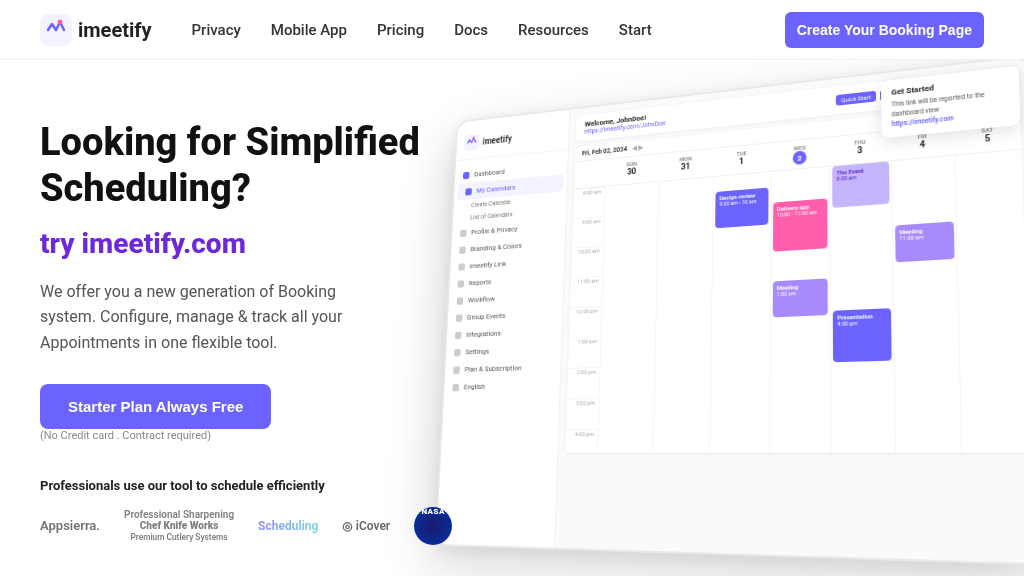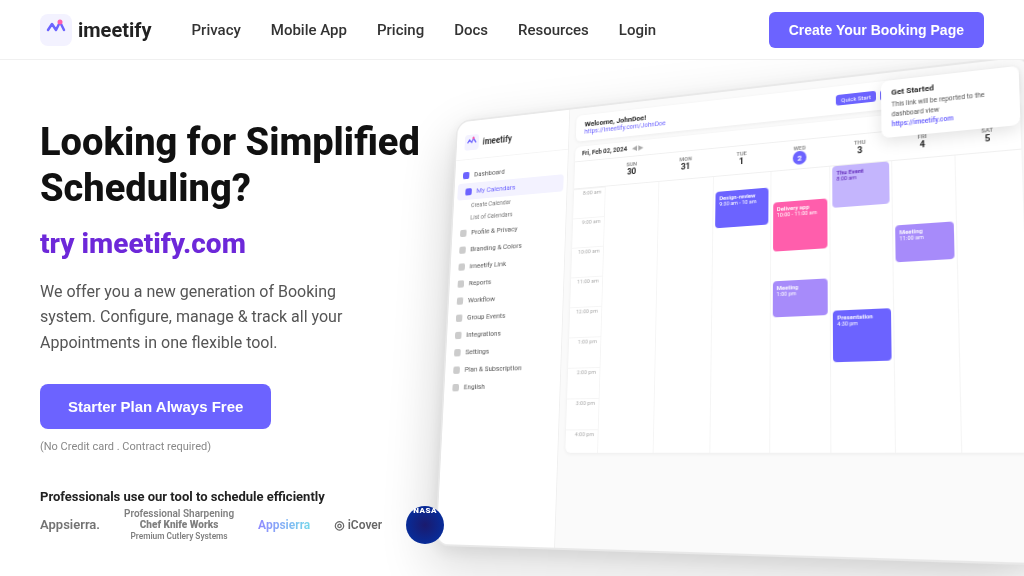--- a/index.html
+++ b/index.html
@@ -49,21 +49,21 @@
       text-decoration: none;
       color: #333;
       font-size: 15px;
       font-weight: 500;
     }
     .nav-cta {
       background: #6c63ff;
       color: #fff;
       border: none;
       border-radius: 6px;
-      padding: 10px 20px;
+      padding: 10px 12px;
       font-size: 14px;
       font-weight: 600;
       cursor: pointer;
       white-space: nowrap;
     }
 
     
     .hero {
       display: flex;
       align-items: flex-start;
@@ -101,39 +101,39 @@
     .cta-btn {
       background: #6c63ff;
       color: #fff;
       border: none;
       border-radius: 8px;
       padding: 14px 28px;
       font-size: 15px;
       font-weight: 600;
       cursor: pointer;
       display: block;
-      margin-bottom: 11px;
+      margin-bottom: 0;
     }
     .cta-note {
       font-size: 11px;
       color: #888;
     }
 
     
     .brands-section {
       position: absolute;
       bottom: 30px;
       left: 40px;
       z-index: 2;
     }
     .brands-title {
       font-size: 13px;
       font-weight: 700;
       color: #222;
-      margin-bottom: 2px;
+      margin-bottom: 14px;
     }
     .brands-row {
       display: flex;
       align-items: center;
       gap: 24px;
     }
     .brand-item {
       font-size: 13px;
       color: #444;
       font-weight: 600;
@@ -418,42 +418,42 @@
       <circle cx="20" cy="8" r="2.5" fill="#ff5eac"></circle>
     </svg>
     <span class="logo-text">imeetify</span>
   </a>
   <ul class="nav-links">
     <li><a href="#">Privacy</a></li>
     <li><a href="#">Mobile App</a></li>
     <li><a href="#">Pricing</a></li>
     <li><a href="#">Docs</a></li>
     <li><a href="#">Resources</a></li>
-    <li><a href="#">Login</a></li>
+    <li><a href="#">Start</a></li>
   </ul>
   <button class="nav-cta">Create Your Booking Page</button>
 </nav>
 
 <section class="hero">
   <div class="hero-content">
     <h1 class="hero-title">
       <span>Looking for Simplified</span><br>
       <span>Scheduling?</span>
     </h1>
     <div class="hero-tagline">try imeetify.com</div>
     <p class="hero-desc">We offer you a new generation of Booking system. Configure, manage &amp; track all your Appointments in one flexible tool.</p>
     <button class="cta-btn">Starter Plan Always Free</button>
     <div class="cta-note">(No Credit card . Contract required)</div>
 
     <div class="brands-section" style="position:relative;bottom:auto;left:auto;margin-top:36px;">
       <div class="brands-title">Professionals use our tool to schedule efficiently</div>
       <div class="brands-row">
         <span class="brand-item">Appsierra.</span>
         <span class="brand-item brand-chef">Professional Sharpening<br><strong>Chef Knife Works</strong><br><small>Premium Cutlery Systems</small></span>
-        <span class="brand-item brand-futuretend">Appsierra</span>
+        <span class="brand-item brand-futuretend">Scheduling</span>
         <span class="brand-item brand-icover">◎ <span>iCover</span></span>
         <div class="brand-nasa">
           <span>NASA</span>
         </div>
       </div>
     </div>
   </div>
 
   <div class="dashboard-mockup">
     <div class="mockup-tablet">

